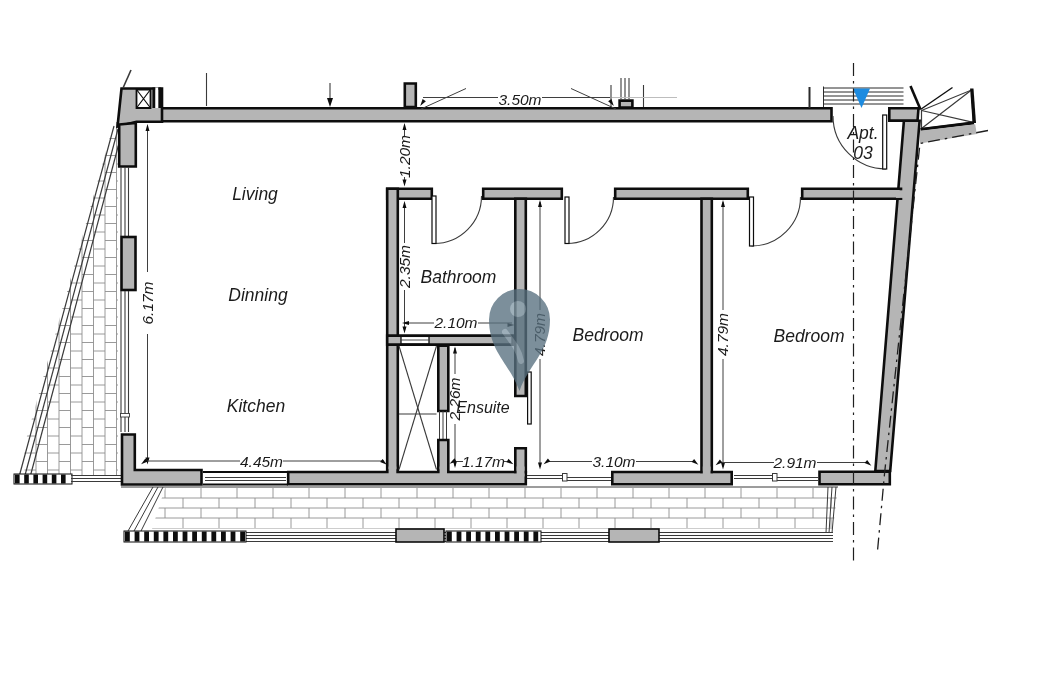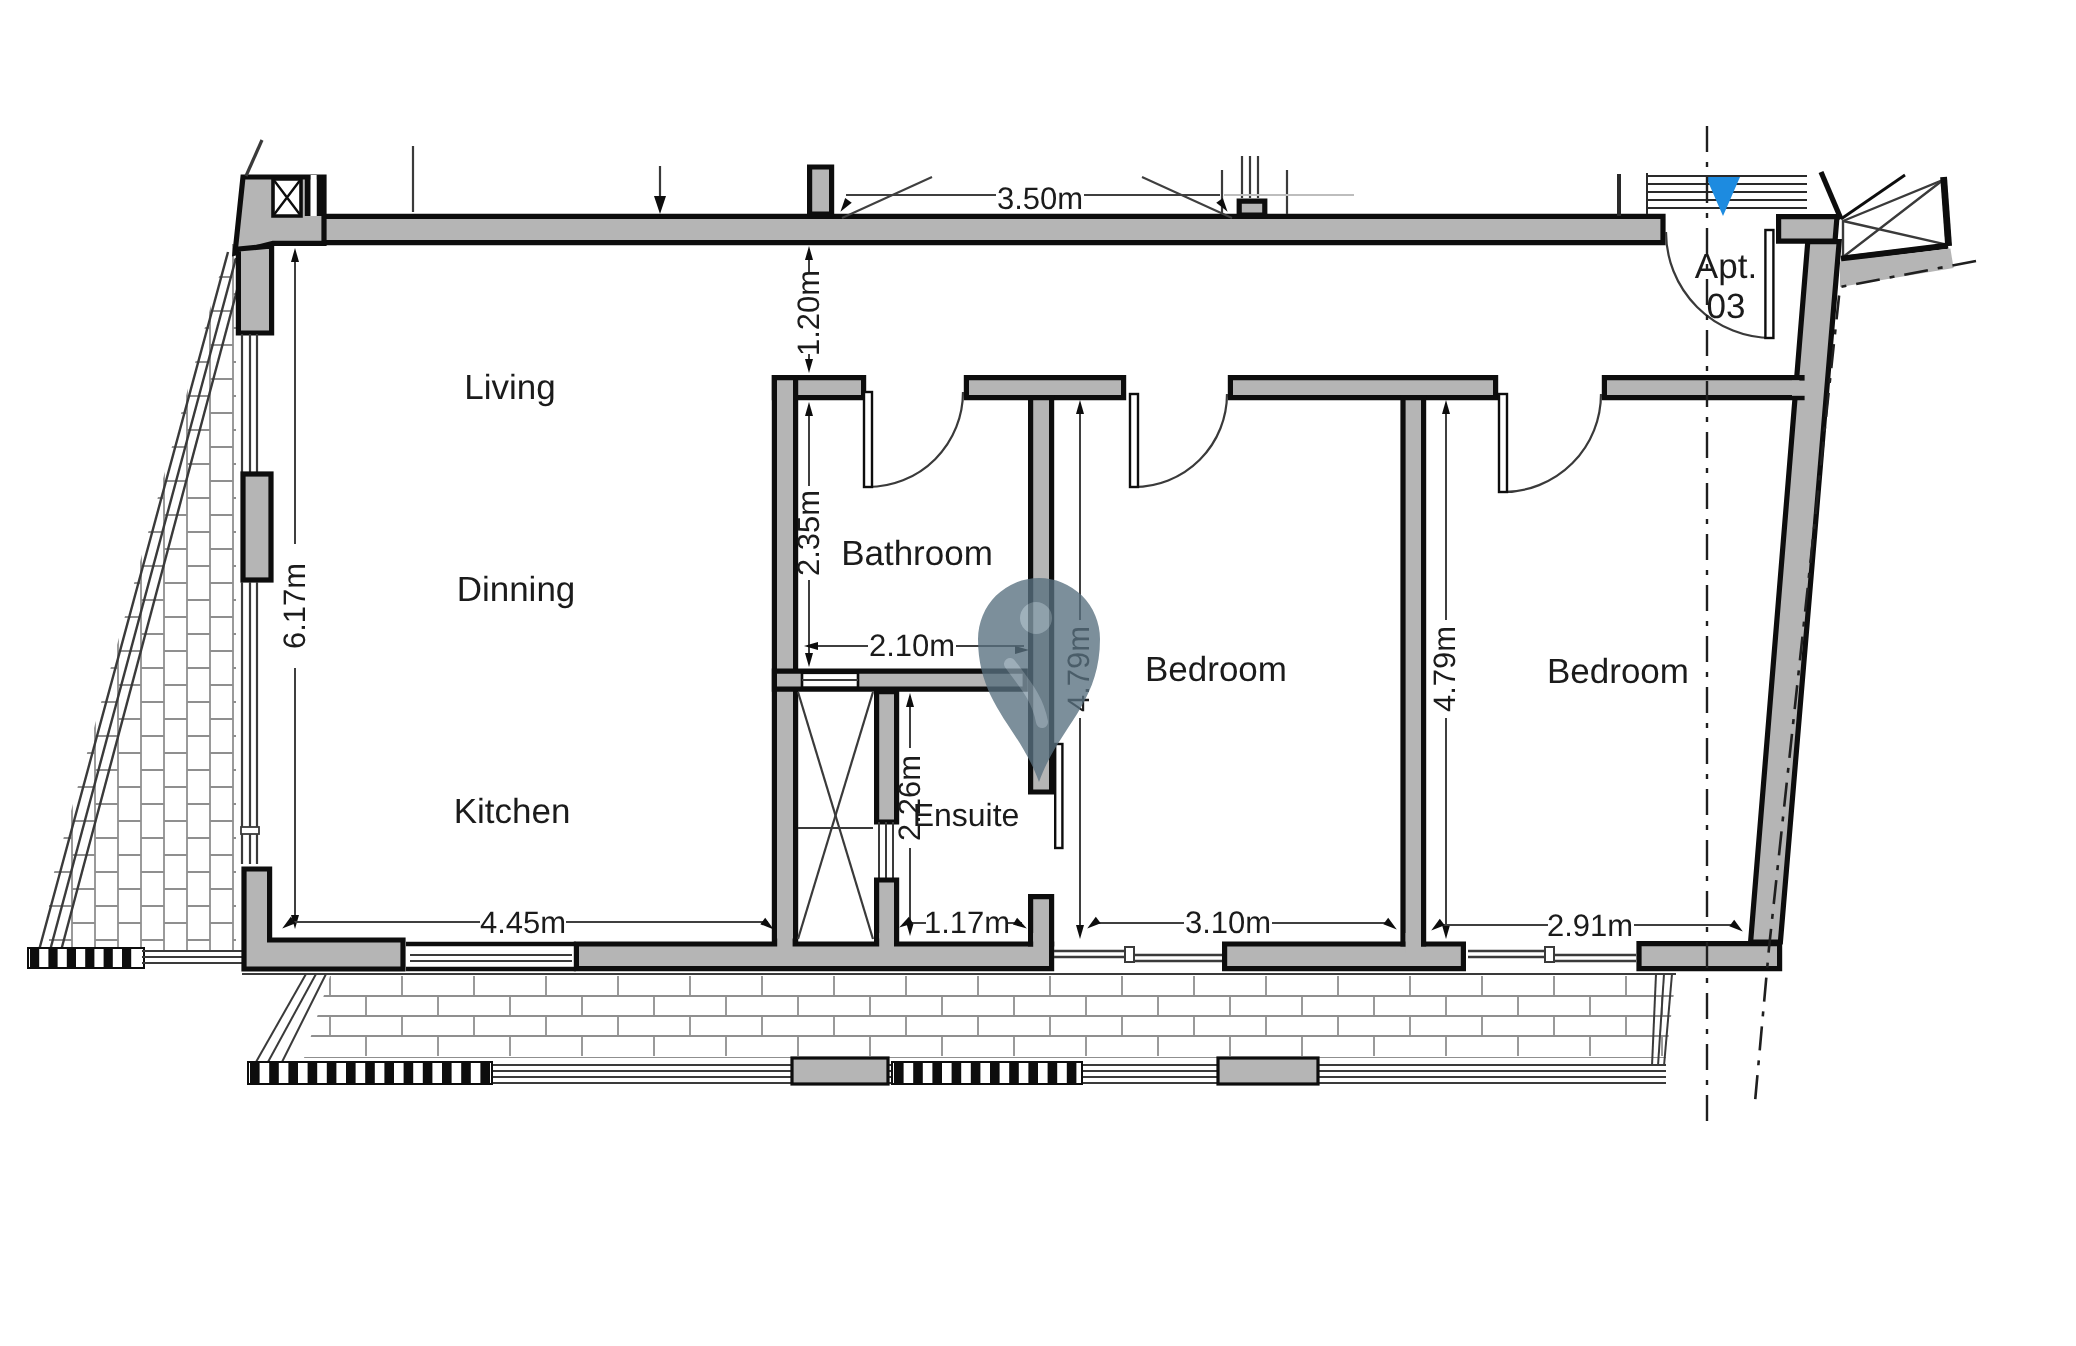--- a/index.html
+++ b/index.html
@@ -1,17 +1,17 @@
 <!DOCTYPE html>
 <html><head>
 <meta charset="utf-8">
 <title>Floor Plan Apt. 03</title>
 <style>
 html,body { margin:0; padding:0; background:#ffffff; }
-#plan { position:relative; width:1038px; height:673px; background:#ffffff; font-family:"Liberation Sans", sans-serif; }
+#plan { position:relative; width:1038px; height:673px; background:#ffffff; font-family:"Liberation Sans", sans-serif;font-style:italic; }
 </style>
 </head>
 <body>
 
 <div id="plan">
 <svg width="1038" height="673" viewBox="0 0 1038 673" xmlns="http://www.w3.org/2000/svg">
 
 <rect x="0" y="0" width="1038" height="673" fill="#ffffff"></rect>
 
 <clipPath id="clipL">

